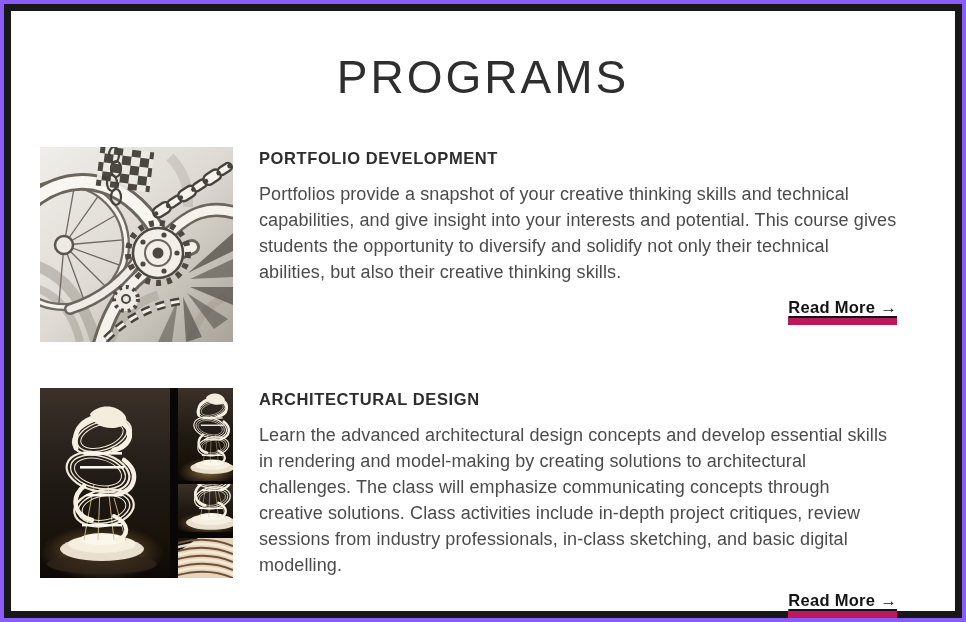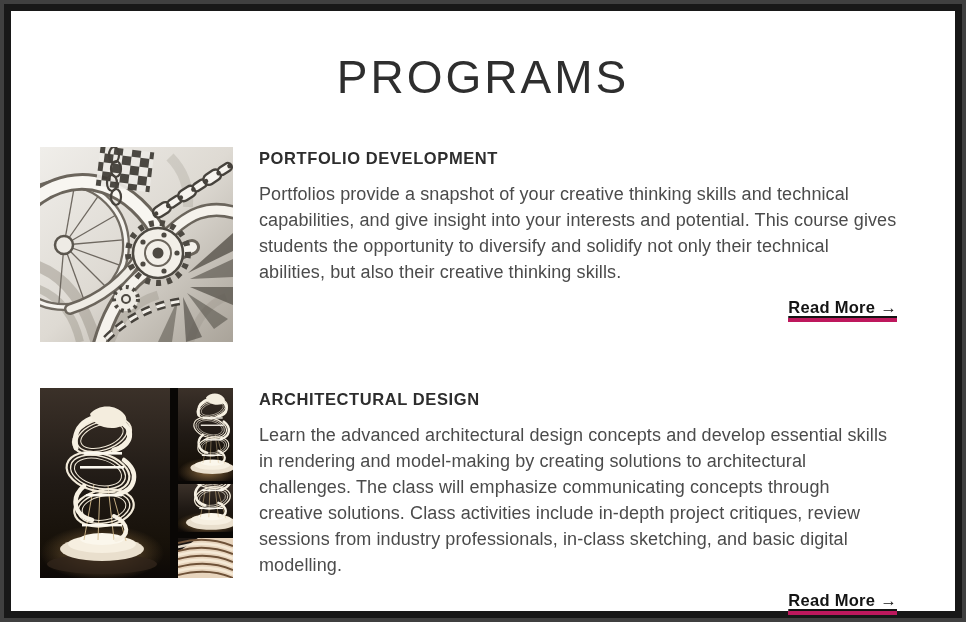--- a/index.html
+++ b/index.html
@@ -1,20 +1,20 @@
 <!DOCTYPE html>
 <html><head>
 <meta charset="utf-8">
 <style>
   html, body { margin: 0; padding: 0; background: #fdfdfd; }
   body {
     width: 966px; height: 622px; position: relative; overflow: hidden;
     font-family: "Liberation Sans", sans-serif;
   }
-  .page { position: absolute; inset: 0; background: #404040; }
+  .page { position: absolute; inset: 0; background: #8b5cf6; }
   .frame {
     position: absolute; left: 4px; top: 4px; right: 4px; bottom: 4px;
     border: 7px solid #181818; background: #ffffff;
   }
   .page-title {
     position: absolute; top: 40px; left: 0; width: 100%;
     margin: 0; text-align: center;
     font-size: 46px; line-height: 52px; font-weight: 300;
     letter-spacing: 3px; color: #2e2e2e;
   }
@@ -35,21 +35,21 @@
     letter-spacing: 0.1px;
   }
   .readmore-row { margin-top: 13px; text-align: right; }
   .readmore {
     display: inline-block;
     font-size: 16.5px; font-weight: 700; color: #141414;
     letter-spacing: 0.3px;
     text-decoration: underline;
     text-decoration-thickness: 1.5px;
     text-underline-offset: 3px;
-    border-bottom: 4px solid #be185d;
+    border-bottom: 7px solid #be185d;
     padding-bottom: 1px;
     cursor: pointer;
   }
 </style>
 </head>
 <body>
 
 <div class="page">
   <div class="frame">
 

